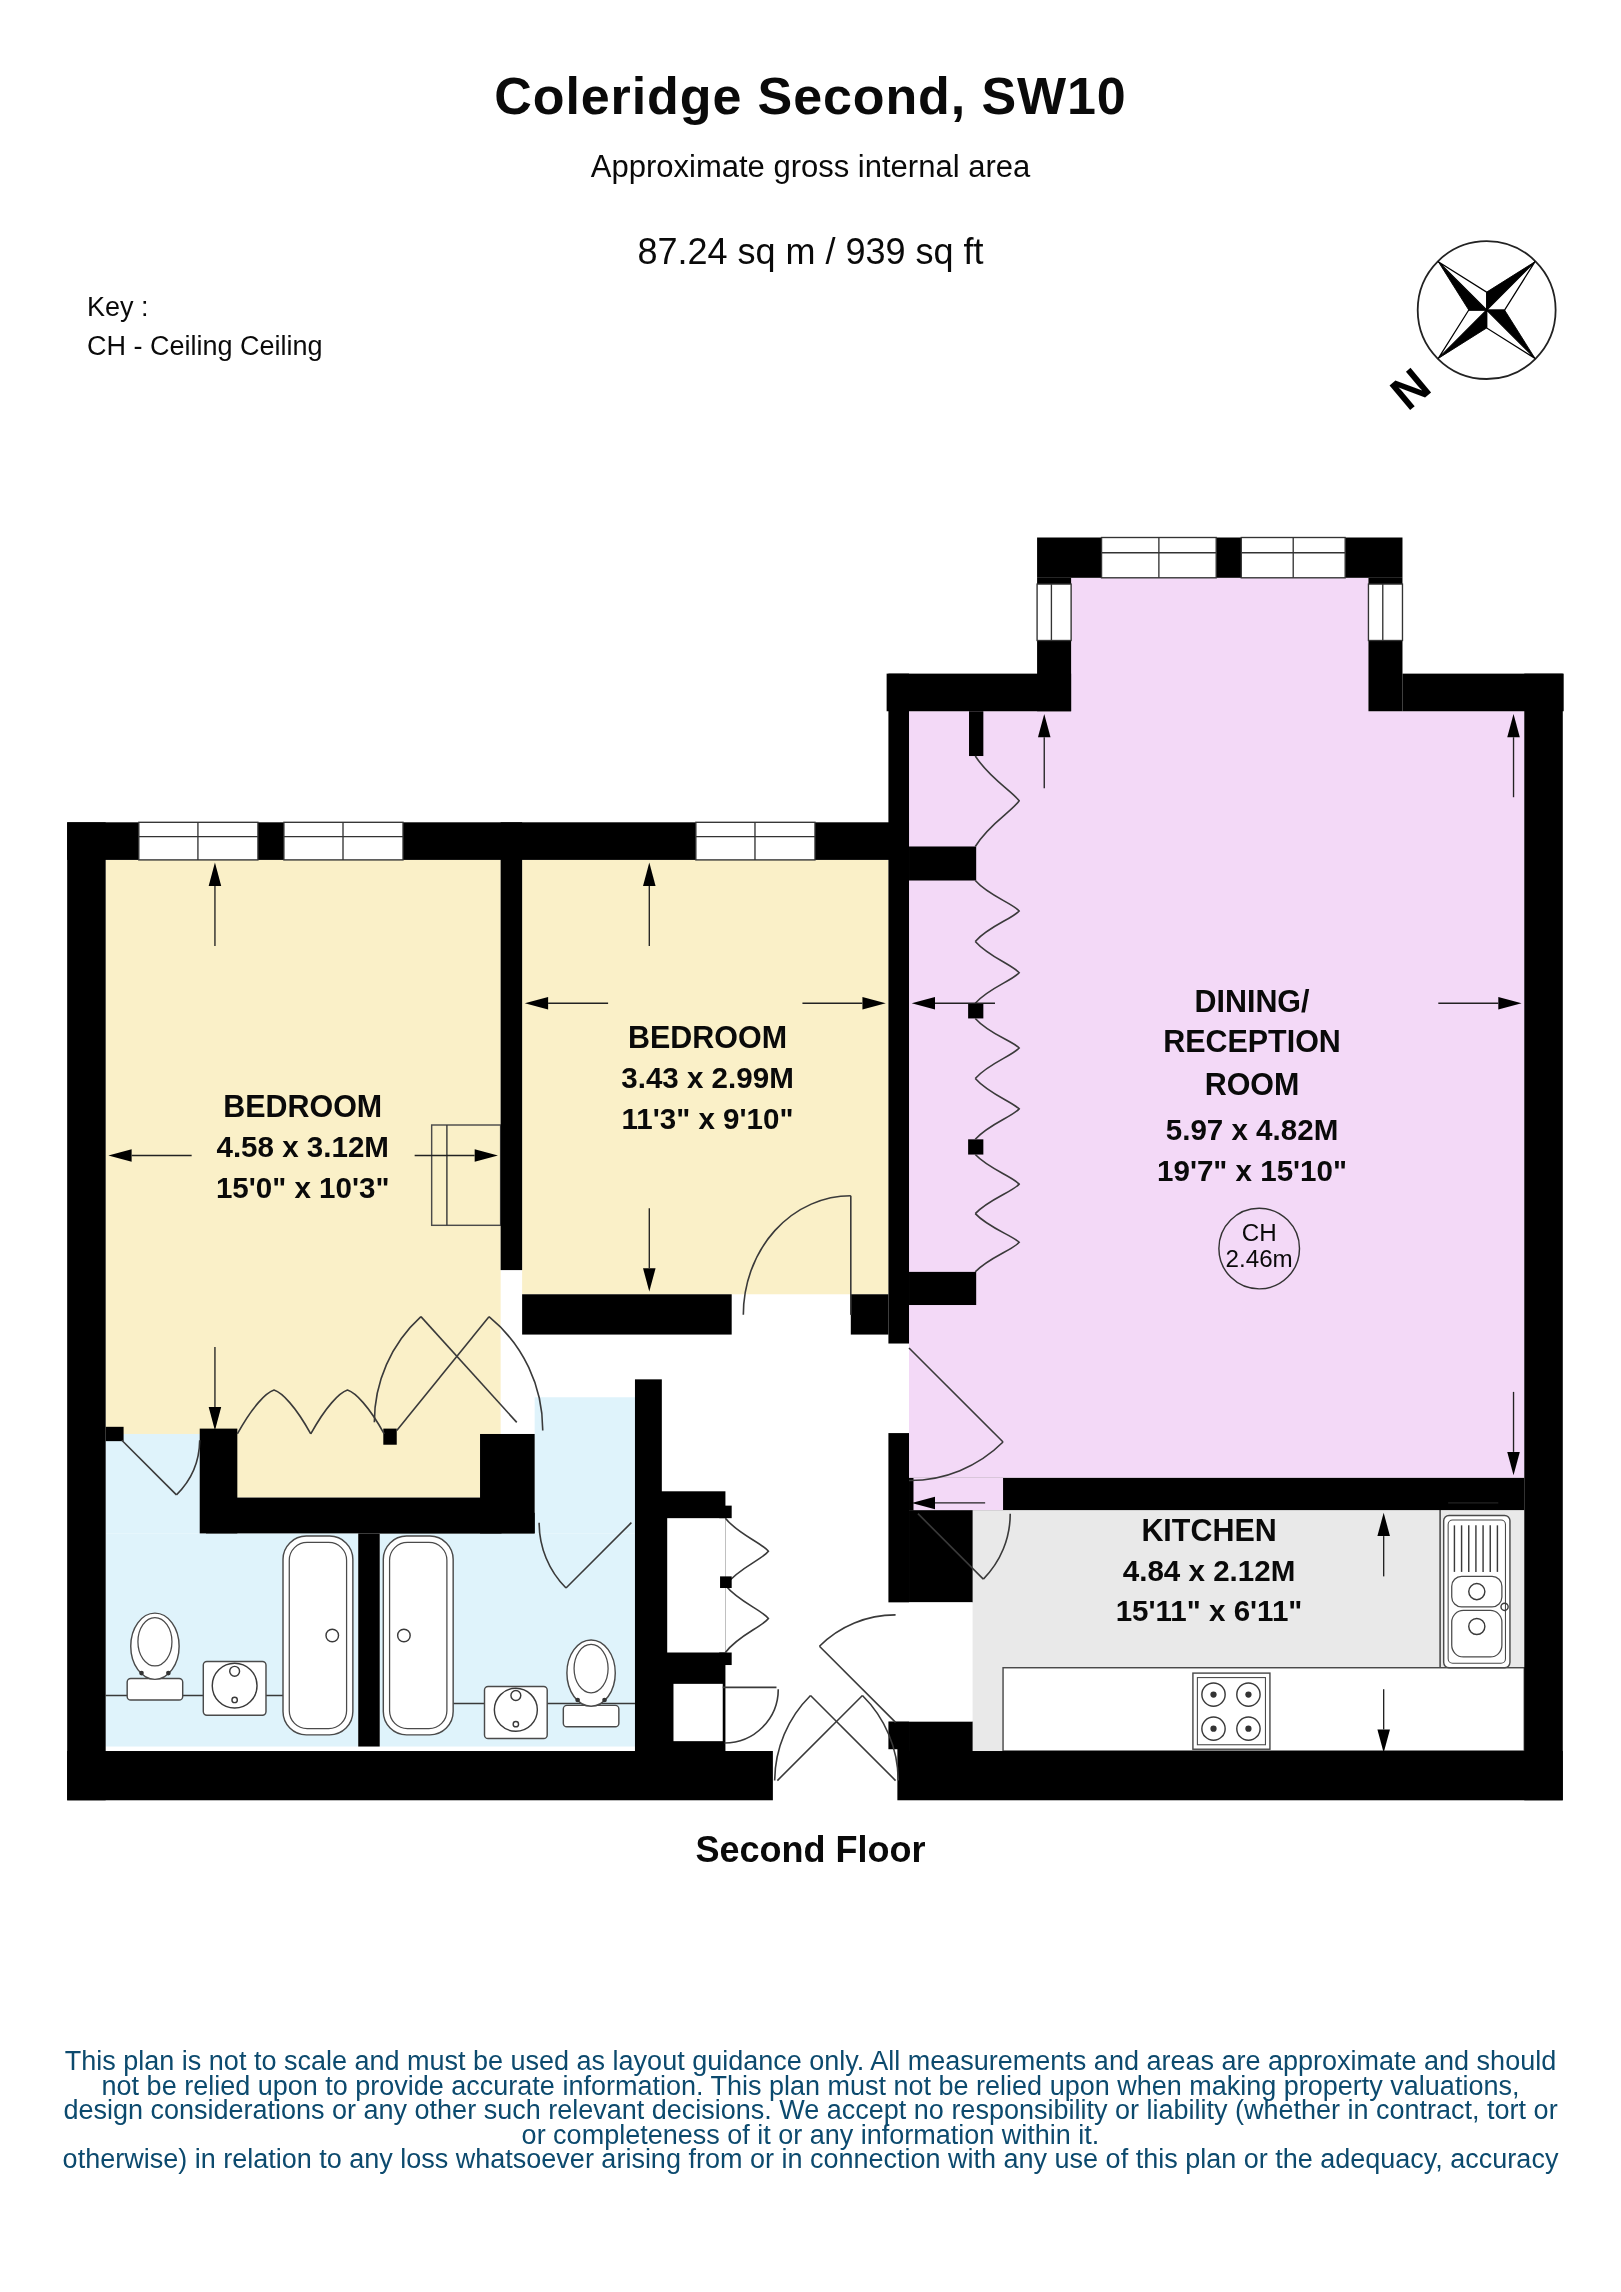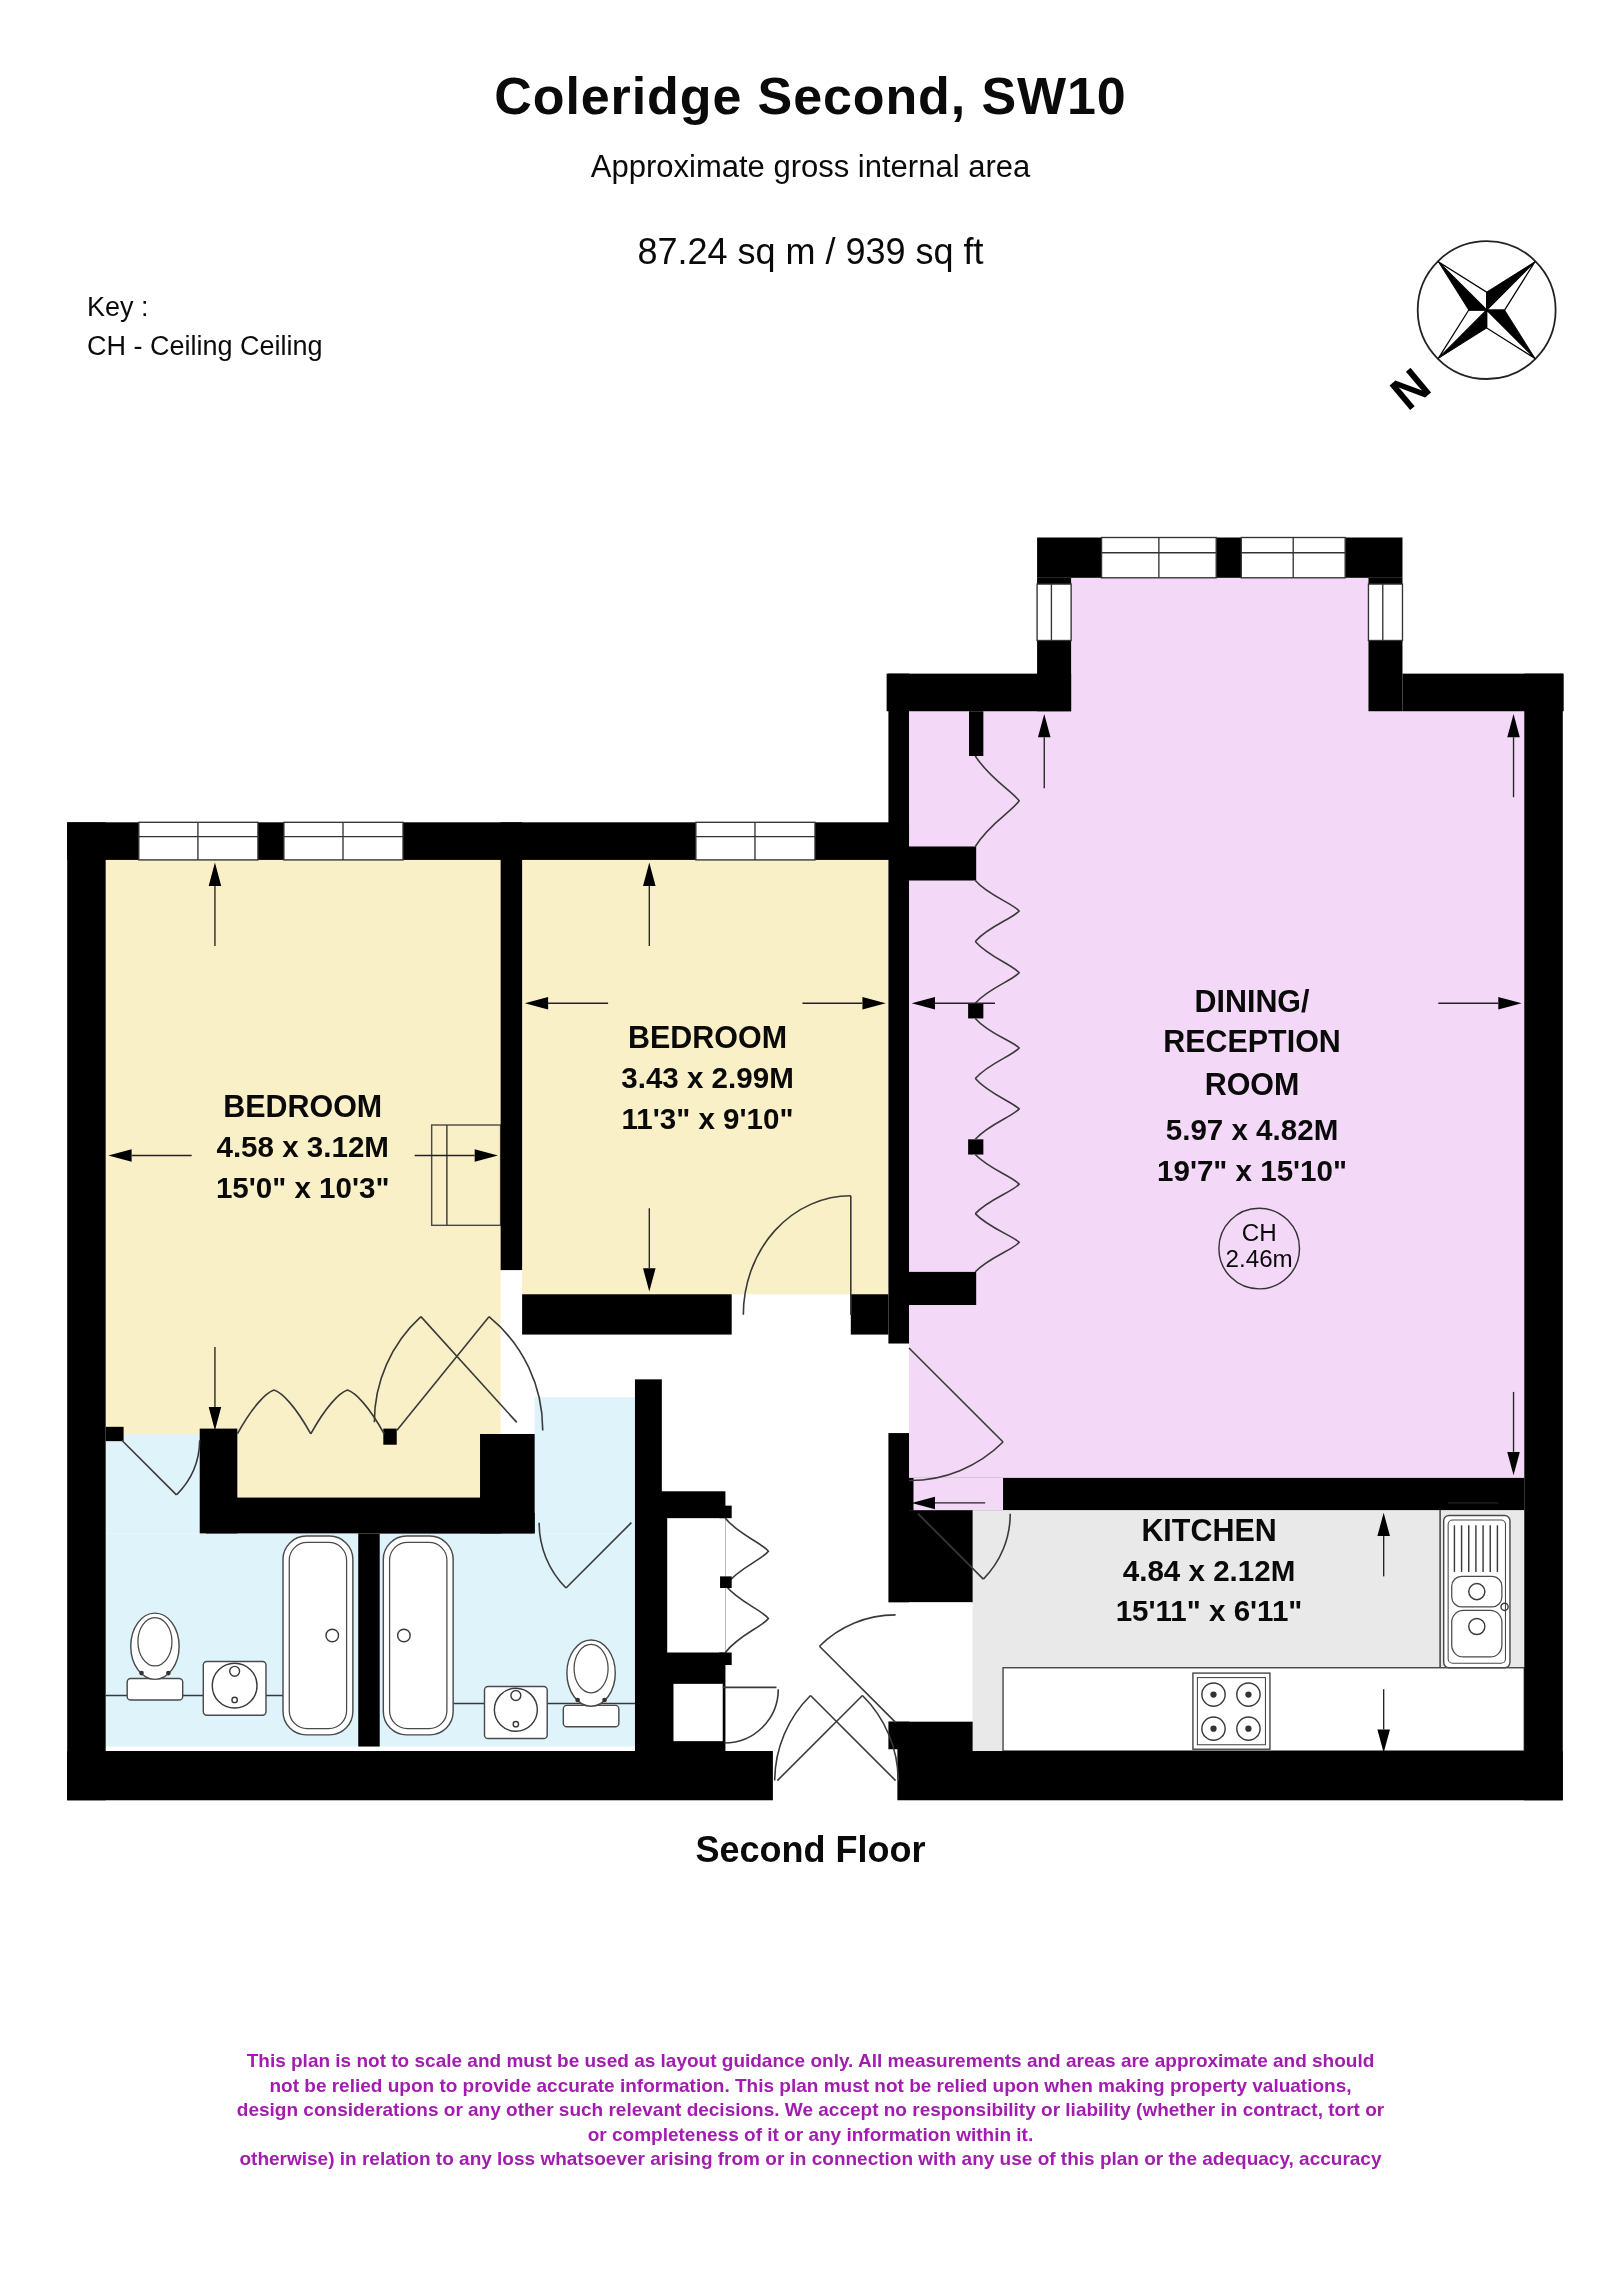--- a/index.html
+++ b/index.html
@@ -4,21 +4,21 @@
 <style>
   html,body{margin:0;padding:0;background:#ffffff;}
   body{width:1621px;height:2293px;position:relative;font-family:"Liberation Sans",sans-serif;color:#0a0a0a;overflow:hidden;}
   .abs{position:absolute;}
   .center{left:0;width:1621px;text-align:center;}
   #title{top:66px;font-size:52px;font-weight:bold;letter-spacing:0.9px;}
   #subtitle{top:149px;font-size:31px;font-weight:normal;}
   #area{top:195px;font-size:36px;font-weight:normal;margin-top:36px;}
   #key-block{left:87px;top:288px;font-size:27px;line-height:39px;}
   #floor-label{top:1829px;font-size:36px;font-weight:bold;}
-  #disclaimer{top:2049px;font-size:19px;line-height:24.6px;color:#a21caf;font-weight:bold;}
+  #disclaimer{top:2049px;font-size:27px;line-height:24.6px;color:#0c4a6e;}
   svg text{font-family:"Liberation Sans",sans-serif;}
   .room-name{font-size:34px;font-weight:bold;fill:#0a0a0a;}
   .room-dim{font-size:33px;font-weight:bold;fill:#0a0a0a;}
   .ch-text{font-size:27px;fill:#0a0a0a;}
   .thin{stroke:#3a3a3a;stroke-width:1.6;fill:none;}
   .fixture{stroke:#4a4a4a;stroke-width:1.6;fill:#ffffff;}
   .doorline{stroke:#3a3a3a;stroke-width:1.8;fill:none;}
   .glass{stroke:#333;stroke-width:1.5;}
   .win{fill:#ffffff;stroke:#333;stroke-width:1.5;}
   .dim{fill:#000;}

